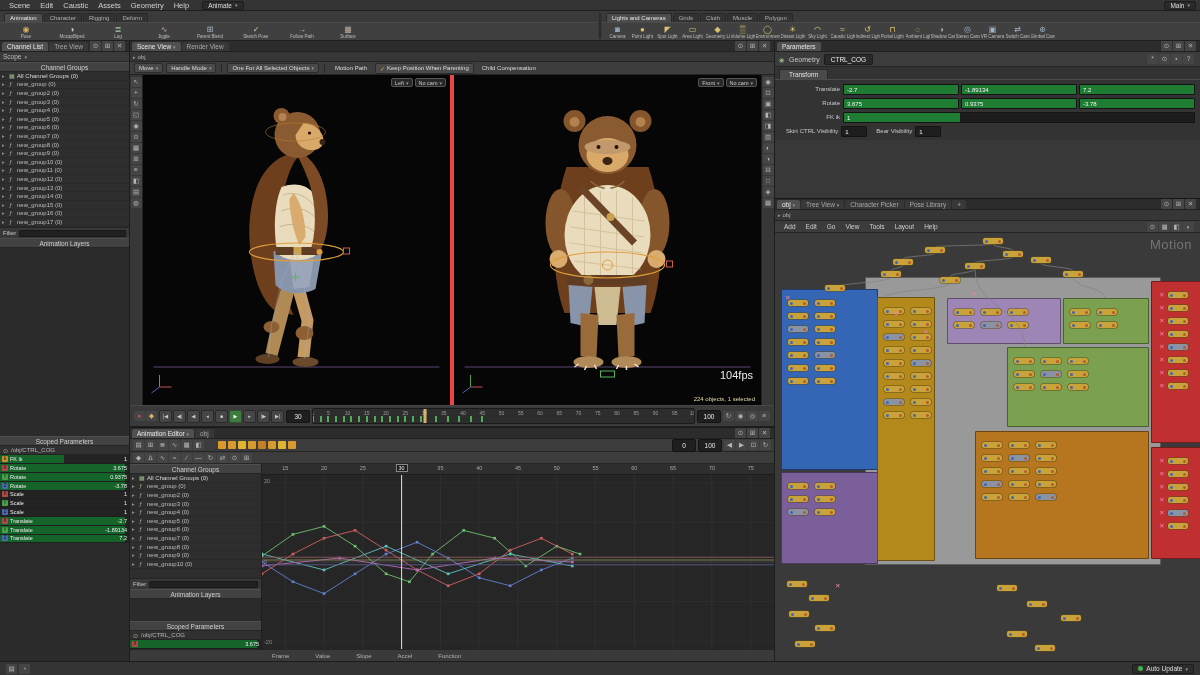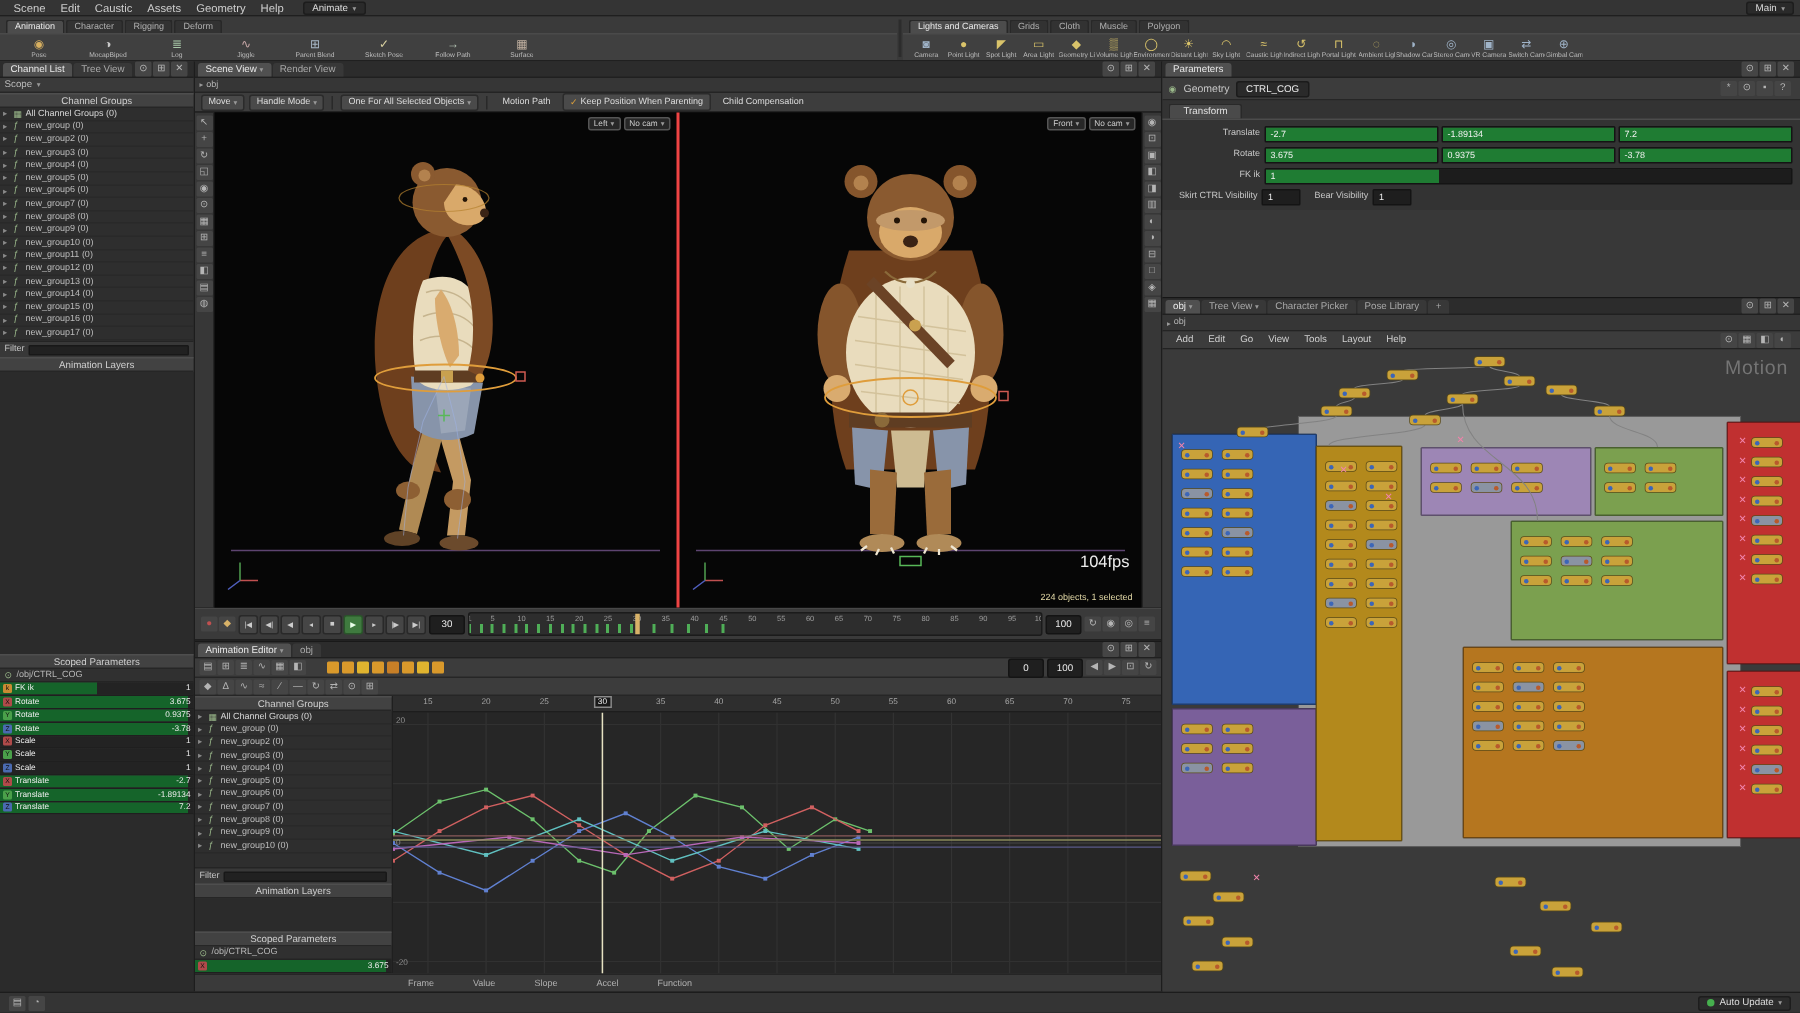--- a/index.html
+++ b/index.html
@@ -64,21 +64,21 @@
 #sv-toolbar{height:13px;background:#3d3d3d;display:flex;align-items:center;gap:3px;padding:0 4px;border-bottom:1px solid #232323;font-size:6px;flex:none;}
 .tbox{background:#4a4a4a;border:1px solid #2b2b2b;border-radius:2px;padding:1px 4px;display:flex;gap:2px;align-items:center;color:#ddd;white-space:nowrap;}
 .tbox.flat{background:transparent;border-color:transparent;}
 .vsep{width:1px;height:9px;background:#292929;margin:0 2px;}
 .okcheck{color:#e0a23a;font-size:6px;}
 #viewport-row{height:330px;display:flex;background:#000;position:relative;flex:none;}
 .vstrip{width:13px;background:#373737;display:flex;flex-direction:column;align-items:center;gap:1px;padding-top:2px;flex:none;}
 .vstrip.l{border-right:1px solid #232323;}
 .vstrip.r{border-left:1px solid #232323;}
 .viewport{flex:1;position:relative;background:#060606;overflow:hidden;}
-.viewport + .viewport{border-left:2px solid #ef4444;}
+.viewport + .viewport{border-left:4px solid #ef4444;}
 .cam-pills{position:absolute;top:3px;right:4px;display:flex;gap:2px;z-index:5;}
 .pill{background:rgba(42,42,42,.92);border:1px solid #555;border-radius:2px;font-size:5.5px;color:#ccc;padding:0 3px;height:9px;display:flex;align-items:center;gap:2px;white-space:nowrap;}
 .char-svg{position:absolute;inset:0;width:100%;height:100%;}
 .fps{position:absolute;right:8px;bottom:24px;font-size:11px;color:#ececec;z-index:4;}
 .stats{position:absolute;right:6px;bottom:3px;font-size:6px;color:#e2d8a6;z-index:4;}
 
 #playbar{height:22px;background:#3a3a3a;border-top:1px solid #474747;border-bottom:1px solid #1f1f1f;display:flex;align-items:center;gap:2px;padding:0 4px;flex:none;}
 .tbtn{width:13px;height:13px;background:#464646;border:1px solid #292929;border-radius:2px;color:#ccc;font-size:5px;display:flex;align-items:center;justify-content:center;flex:none;white-space:nowrap;}
 .tbtn.on{background:#3f7a3f;color:#eaffea;border-color:#2a552a;}
 .framefield{min-width:24px;height:13px;background:#1f1f1f;border:1px solid #141414;border-radius:2px;color:#ececec;font-size:6.5px;display:flex;align-items:center;justify-content:center;padding:0 2px;flex:none;}

